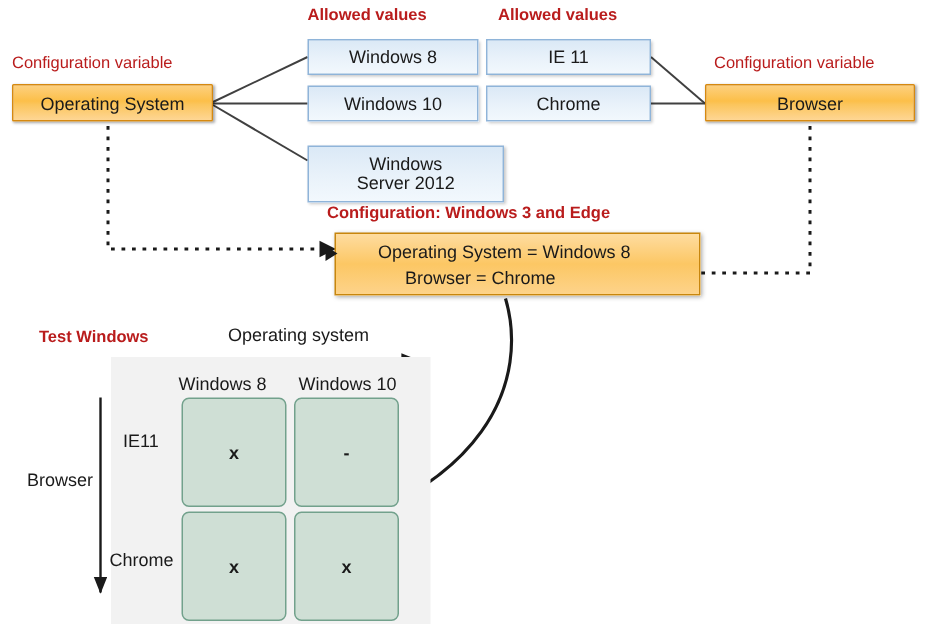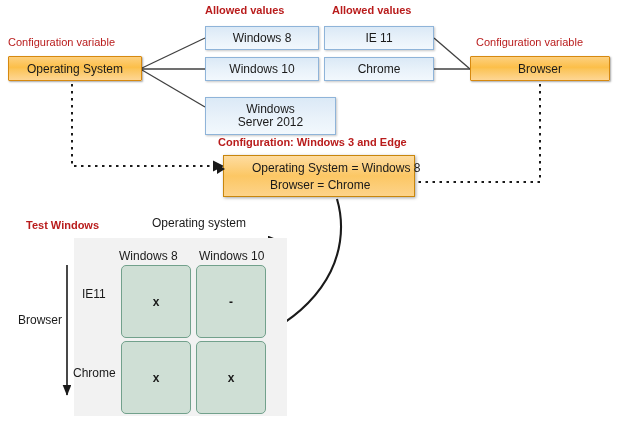--- a/index.html
+++ b/index.html
@@ -150,21 +150,21 @@
   </div>
 
   <div class="abs caption" style="left:476px;top:36px;">Configuration variable</div>
 
   <div class="abs varbox" style="left:470px;top:56px;width:140px;height:25px;">
     <span>Browser</span>
   </div>
 
   <div class="abs caption bold" style="left:218px;top:136px;">Configuration: Windows 3 and Edge</div>
 
-  <div class="abs configbox" style="left:223px;top:155px;width:192px;height:42px;">
+  <div class="abs configbox" style="left:223px;top:155px;width:244px;height:42px;">
     <div class="abs" style="left:-7px;top:8px;width:0;height:0;
          border-left:8px solid #1a1a1a;border-top:5px solid transparent;border-bottom:5px solid transparent;"></div>
     <div class="abs cfg-line" style="left:28px;top:5px;">Operating System = Windows 8</div>
     <div class="abs cfg-line" style="left:46px;top:22px;text-align:right;">Browser = Chrome</div>
   </div>
 
   <div class="abs caption bold" style="left:26px;top:219px;">Test Windows</div>
 
   <div class="abs axis-label" style="left:152px;top:216px;">Operating system</div>
 

